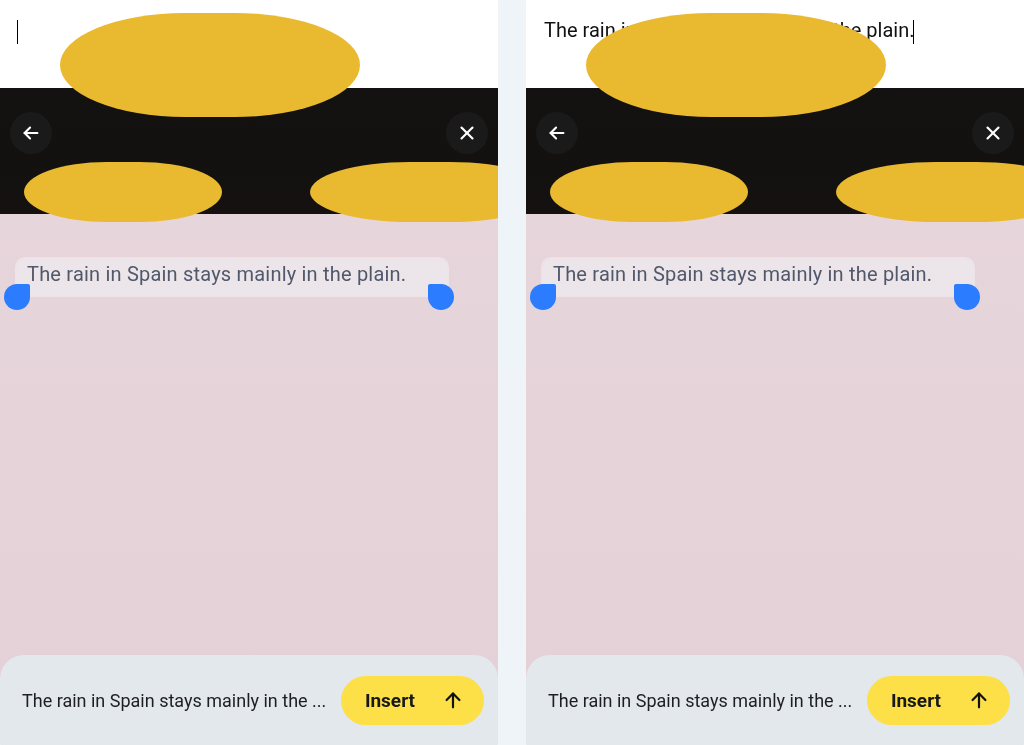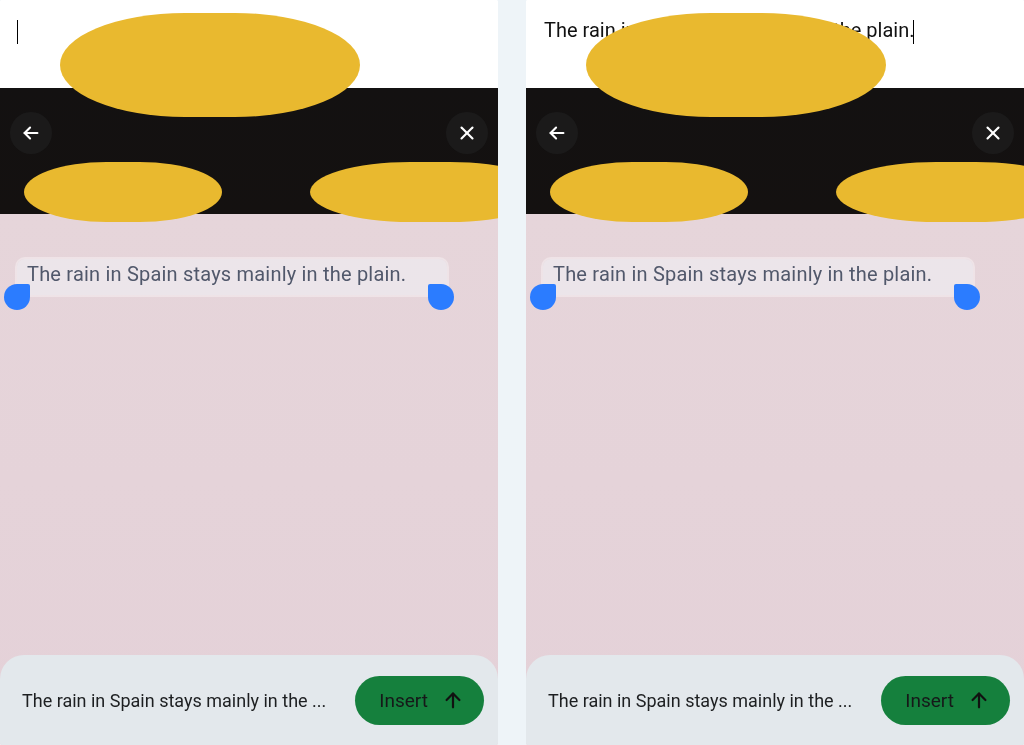--- a/index.html
+++ b/index.html
@@ -35,22 +35,22 @@
                background:rgba(30,30,30,.72); display:flex; align-items:center; justify-content:center;
                cursor:pointer; }
   .back-btn  { left:10px;  top:24px; }
   .close-btn { right:10px; top:24px; }
   .round-btn svg { width:22px; height:22px; stroke:#fff; fill:none; stroke-width:2.3; stroke-linecap:round; stroke-linejoin:round; }
 
   .sheet { position:absolute; left:0; right:0; bottom:0; height:90px; background:#e3e8ec;
            border-top-left-radius:24px; border-top-right-radius:24px;
            display:flex; align-items:center; justify-content:space-between; padding:0 14px 0 22px; }
   .preview-text { font-size:18px; color:#1d1f21; max-width:320px; white-space:nowrap; overflow:hidden; text-overflow:ellipsis; }
-  .insert-btn { display:flex; align-items:center; gap:14px; background:#15803d; color:#161819;
-                font-size:19px; font-weight:400; padding:13px 20px 13px 24px; border-radius:30px; cursor:pointer; }
+  .insert-btn { display:flex; align-items:center; gap:27px; background:#fde047; color:#161819;
+                font-size:19px; font-weight:700; padding:13px 20px 13px 24px; border-radius:30px; cursor:pointer; }
   .insert-btn svg { width:22px; height:22px; stroke:#111; fill:none; stroke-width:2.4; stroke-linecap:round; stroke-linejoin:round; }
 </style>
 </head>
 <body>
 
 <div class="stage">
 
   <div class="pane left">
     <div class="doc-area">
       <span></span><span class="caret"></span>

